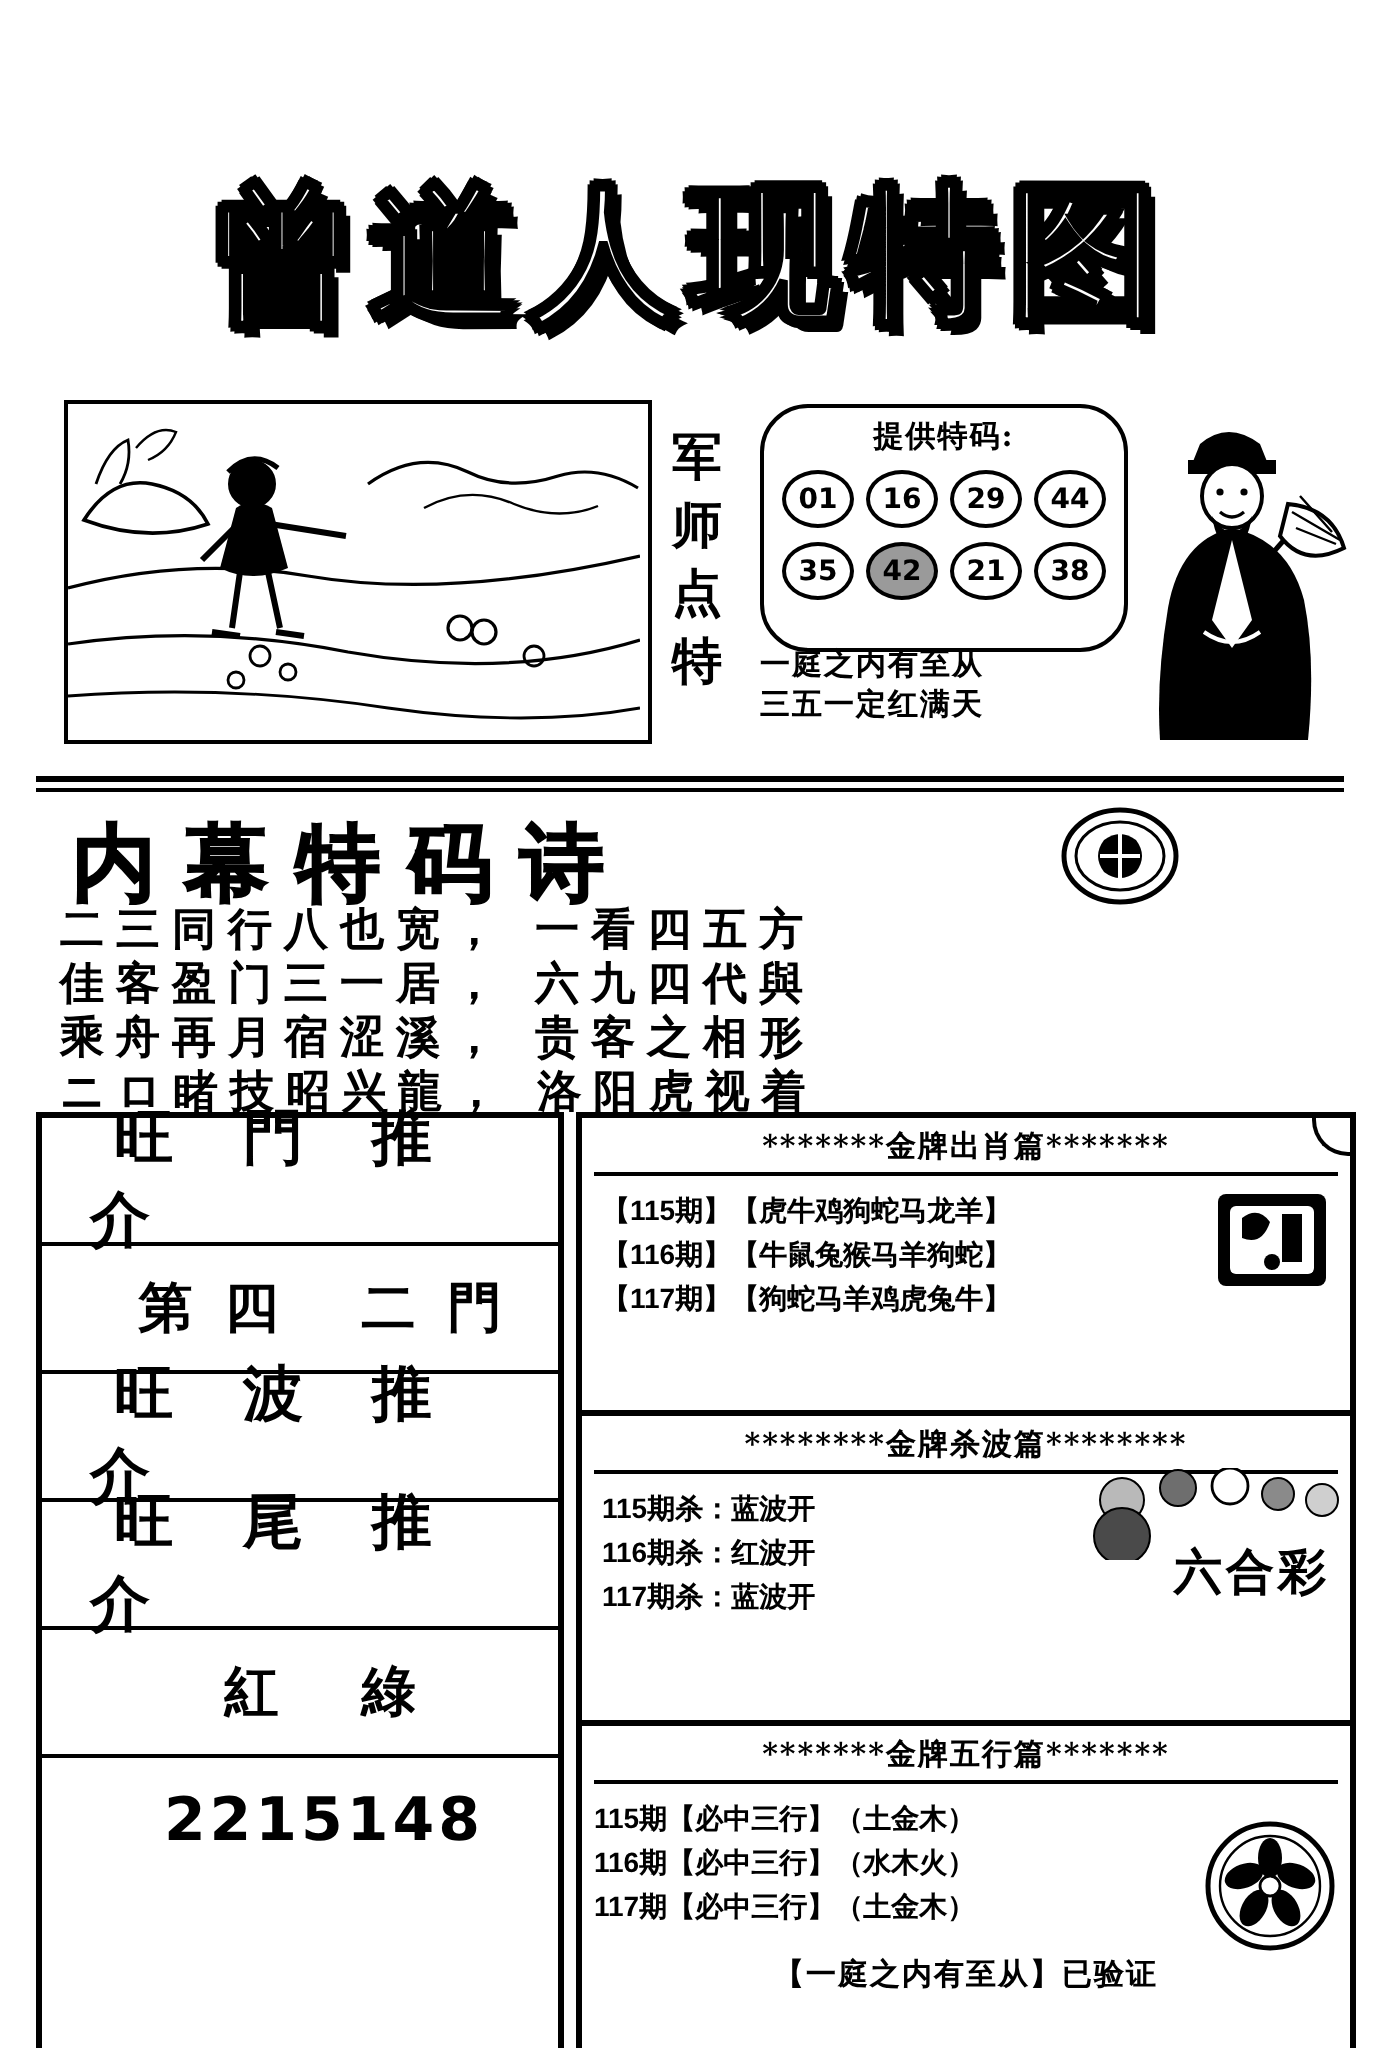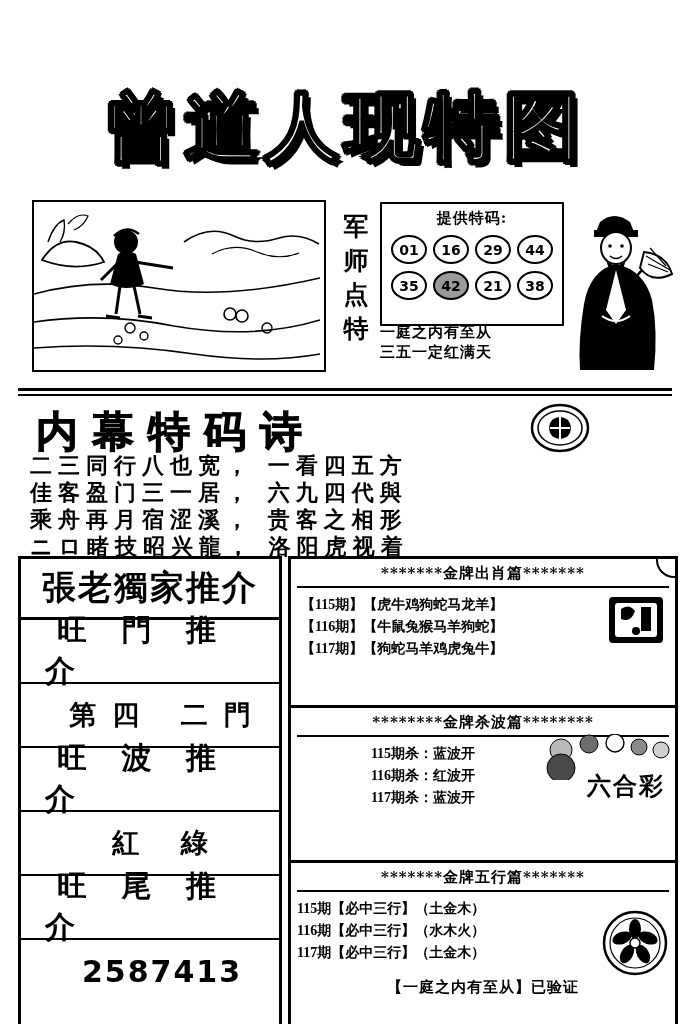--- a/index.html
+++ b/index.html
@@ -36,26 +36,26 @@
   .band{
     position:absolute;left:18px;top:146px;width:654px;height:186px;
   }
   .pic-box{
     position:absolute;left:14px;top:6px;width:290px;height:168px;
     border:2px solid #000;background:#fff;overflow:hidden;
   }
   .pic-box svg{display:block;}
   .junshi{
     position:absolute;left:318px;top:18px;width:40px;height:140px;
-    font-family:Liberation Mono, monospace;
-    font-weight:bold;font-size:25px;line-height:34px;text-align:center;
+    font-family:Liberation Sans, sans-serif;
+    font-weight:bold;font-size:25px;line-height:34px;
   }
   .code-panel{
     position:absolute;left:362px;top:8px;width:180px;height:120px;
-    border:2px solid #000;border-radius:1px;background:#fff;
+    border:2px solid #000;border-radius:24px;background:#fff;
   }
   .code-title{
     text-align:center;font-size:15px;font-weight:bold;
     font-family:"DejaVu Serif","Liberation Serif",serif;
     margin-top:5px;letter-spacing:1px;
   }
   .code-row{display:flex;justify-content:space-around;margin-top:7px;padding:0 6px;}
   .ball{
     width:32px;height:25px;border:2px solid #000;border-radius:50%/50%;
     display:flex;align-items:center;justify-content:center;
@@ -125,24 +125,24 @@
   }
   .sec{border-bottom:3px solid #000;position:relative;}
   .sec-title{
     text-align:center;font-weight:bold;font-size:15px;
     font-family:"DejaVu Serif","Liberation Serif",serif;
     padding:5px 0 3px 0;letter-spacing:1px;
   }
   .rule{height:2px;background:#000;margin:0 6px 4px 6px;}
   .rows{padding:2px 0 6px 10px;}
   .row{
-    font-family:Liberation Serif, serif;
+    font-family:Liberation Sans, sans-serif;
     font-size:14px;font-weight:bold;line-height:22px;white-space:nowrap;
   }
-  .rows.center .row{text-align:center;padding-right:130px;}
+  .rows.center .row{text-align:left;padding-right:130px;}
   .art{position:absolute;right:8px;top:28px;}
 
   .footer-note{
     text-align:center;font-weight:bold;font-size:15px;
     font-family:"DejaVu Serif","Liberation Serif",serif;
     padding-top:8px;letter-spacing:1px;
   }
   .liuhe{
     position:absolute;right:10px;top:62px;
     font-family:"DejaVu Serif","Liberation Serif",serif;
@@ -260,27 +260,26 @@
     </div>
     <div class="poem-lines">
       <div>二三同行八也宽， 一看四五方</div>
       <div>佳客盈门三一居， 六九四代與</div>
       <div>乘舟再月宿涩溪， 贵客之相形</div>
       <div>ニロ睹技昭兴龍， 洛阳虎视着</div>
     </div>
   </div>
 
   <div class="left-col">
-    <div class="lc-head">張老獨家推介</div>
     <div class="lc-cell">旺 門 推 介</div>
     <div class="lc-cell sub">第四 二門</div>
     <div class="lc-cell">旺 波 推 介</div>
+    <div class="lc-cell">旺 尾 推 介</div>
     <div class="lc-cell sub">紅 綠</div>
-    <div class="lc-cell">旺 尾 推 介</div>
-    <div class="lc-cell num">2587413</div>
+    <div class="lc-cell num">2215148</div>
   </div>
 
   <div class="right-col">
 
     <div class="sec" style="height:146px;">
       <div class="sec-title">*******金牌出肖篇*******</div>
       <div class="rule"></div>
       <div class="rows">
         <div class="row">【115期】【虎牛鸡狗蛇马龙羊】</div>
         <div class="row">【116期】【牛鼠兔猴马羊狗蛇】</div>

